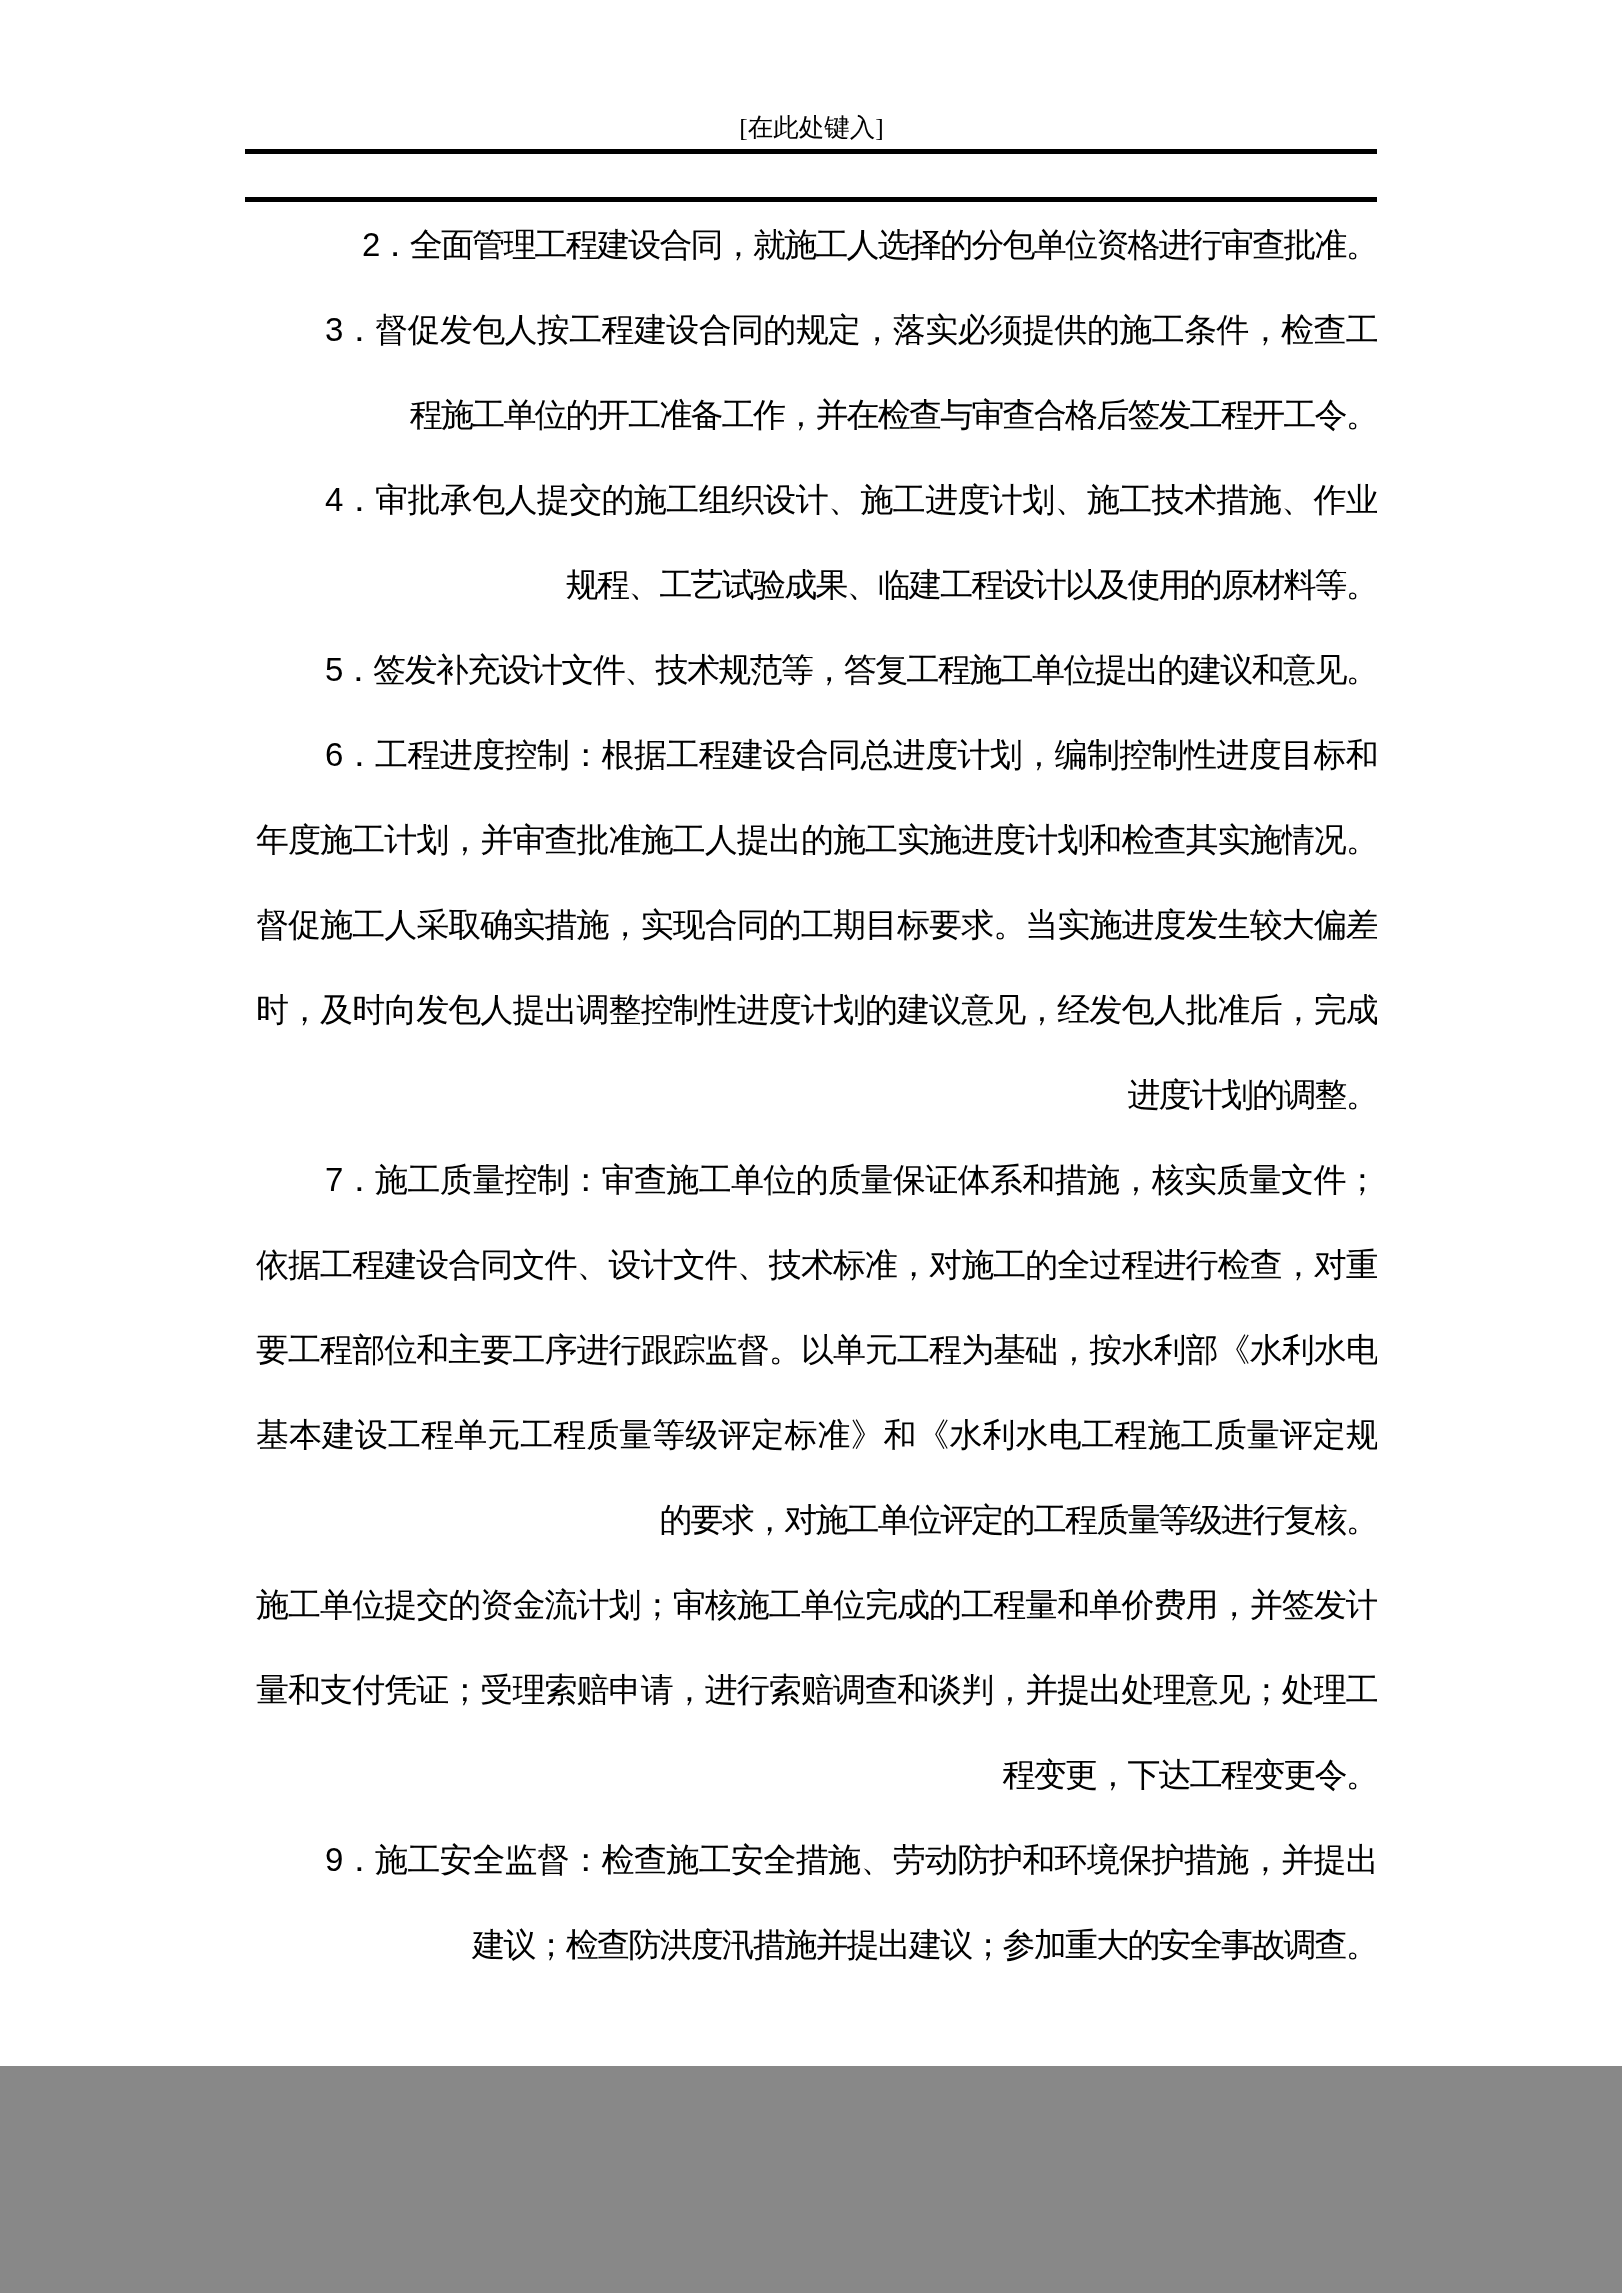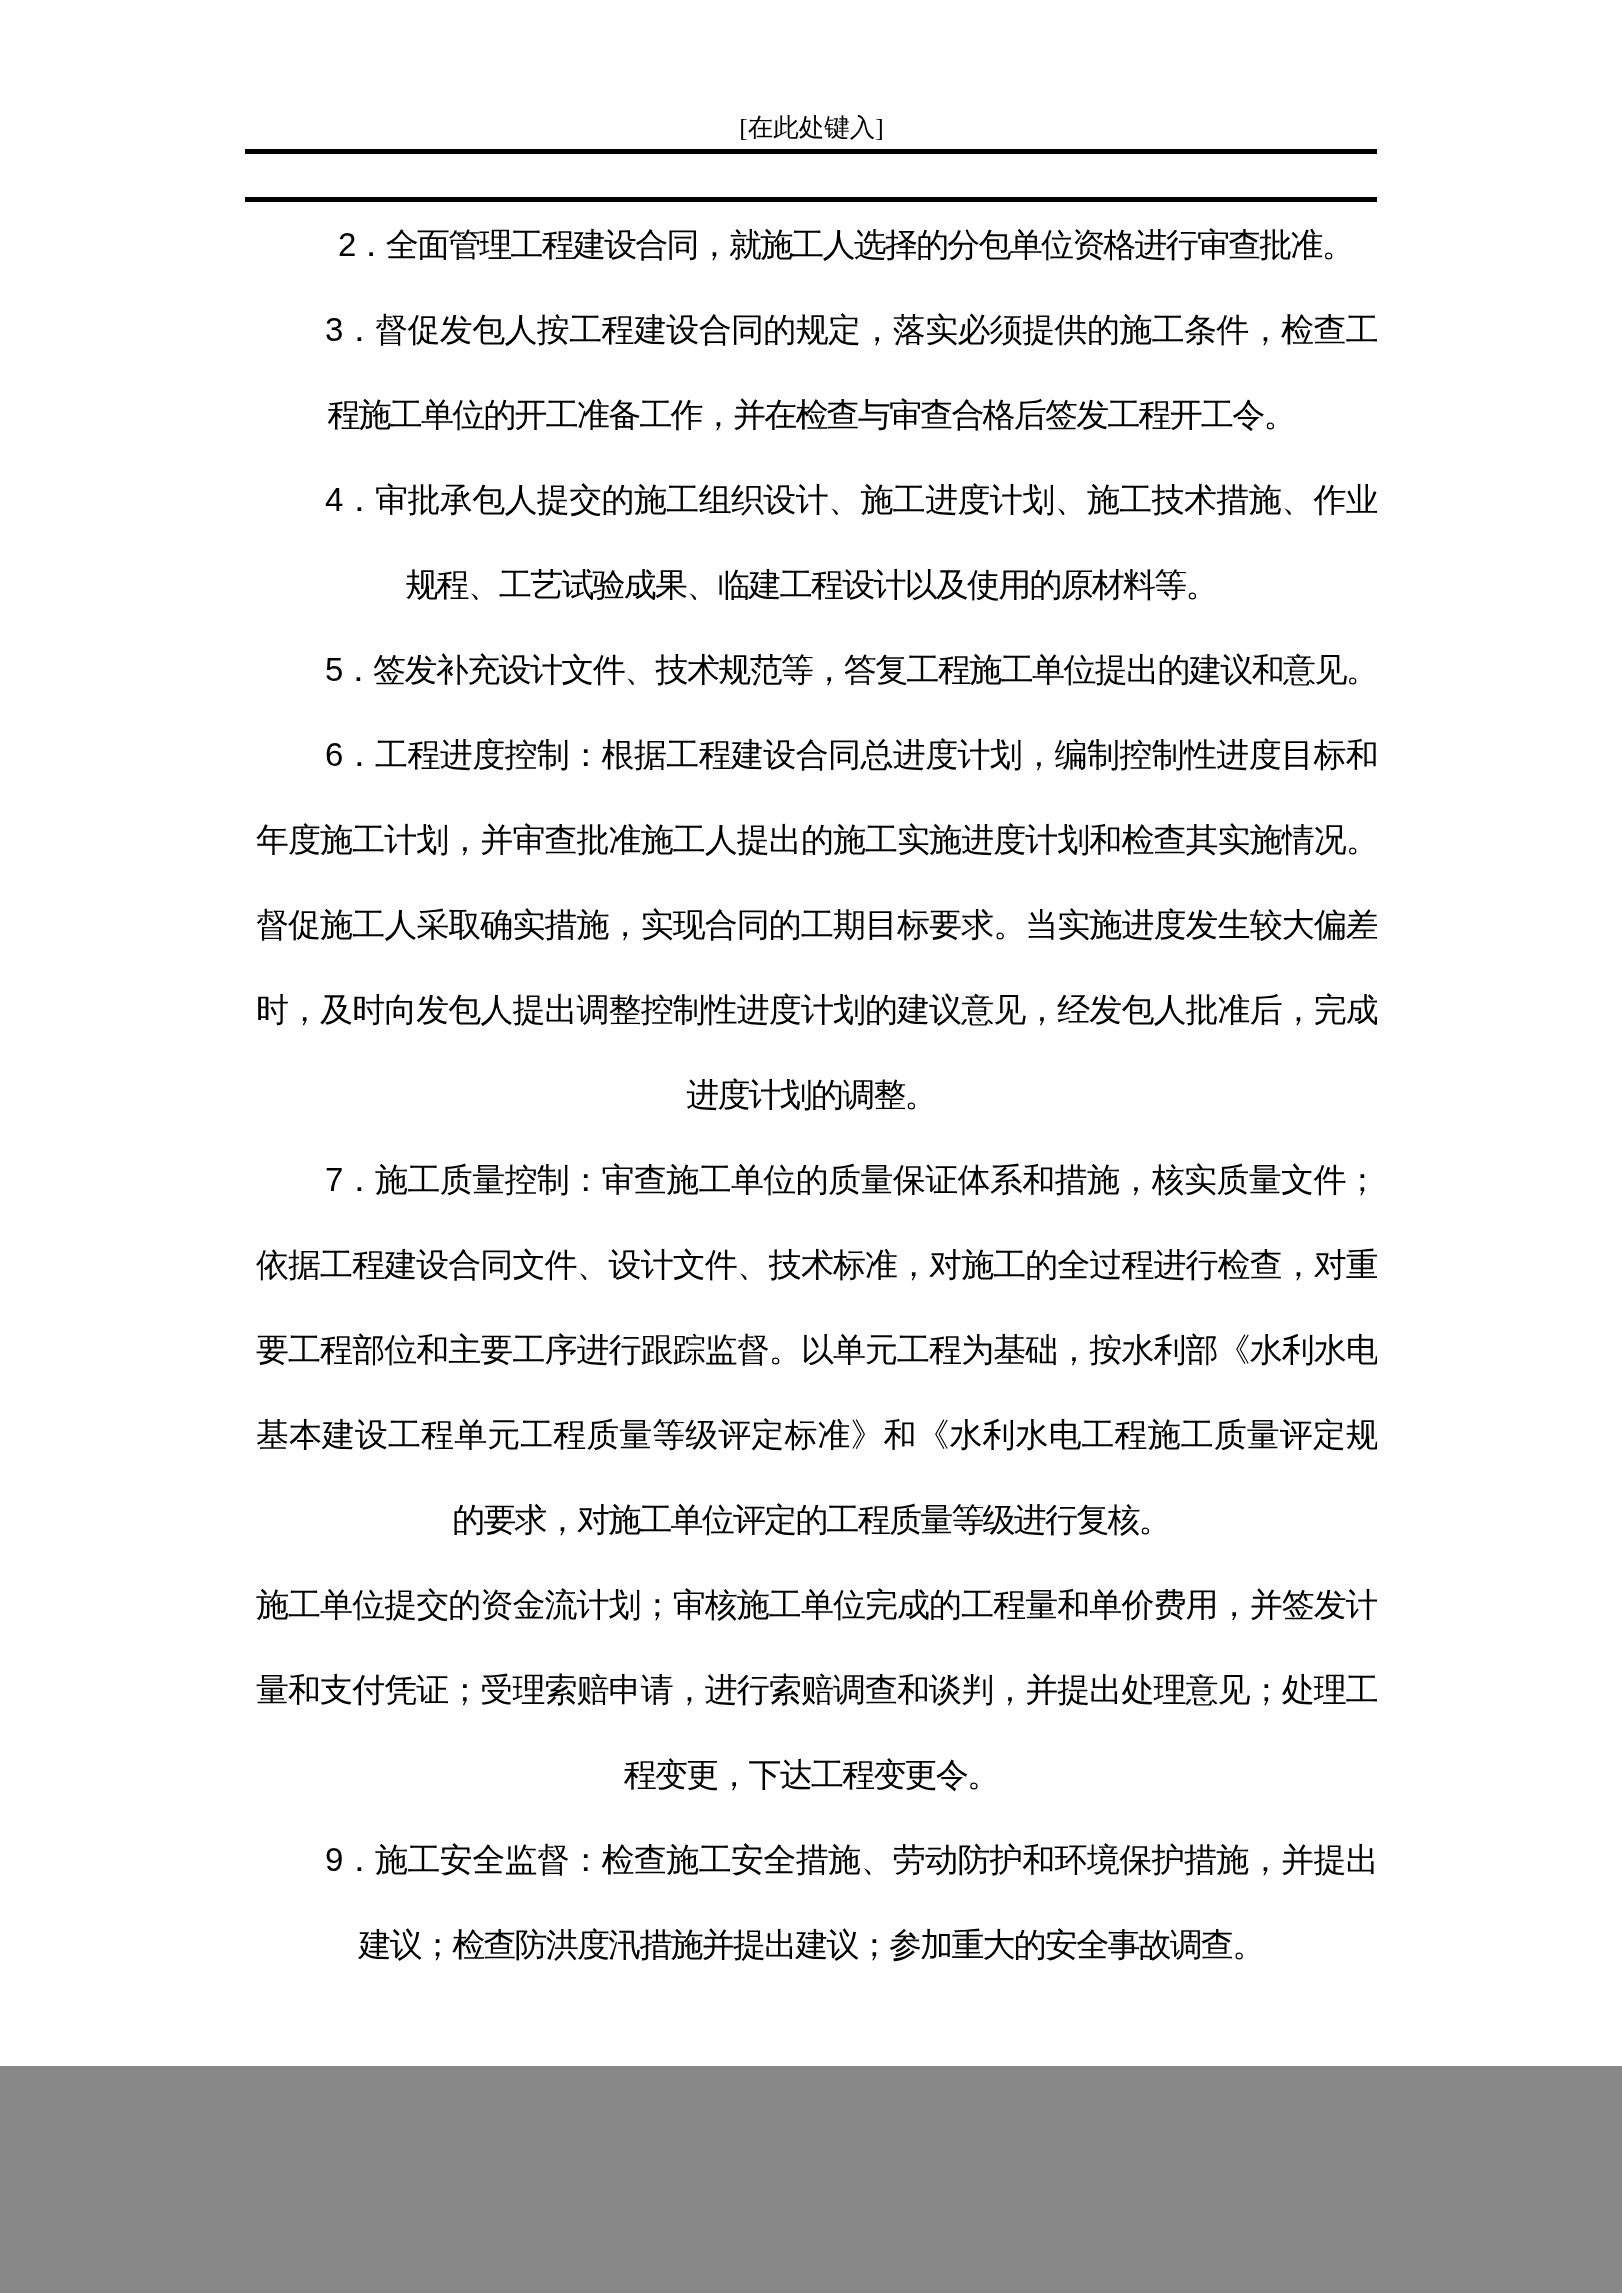--- a/index.html
+++ b/index.html
@@ -40,21 +40,21 @@
     width: 1132px;
     font-family: "Liberation Sans", sans-serif;
     font-size: 33px;
     letter-spacing: -1.8px;
     color: #000000;
   }
   .line {
     height: 85px;
     line-height: 85px;
     overflow: hidden;
-    text-align: center;
+    text-align: right;
     white-space: nowrap;
   }
   .line.indent { padding-left: 69px; }
   .line.fill {
     white-space: normal;
     text-align: justify;
     text-align-last: justify;
     margin-left: 11px;
   }
   .ftr-text {

